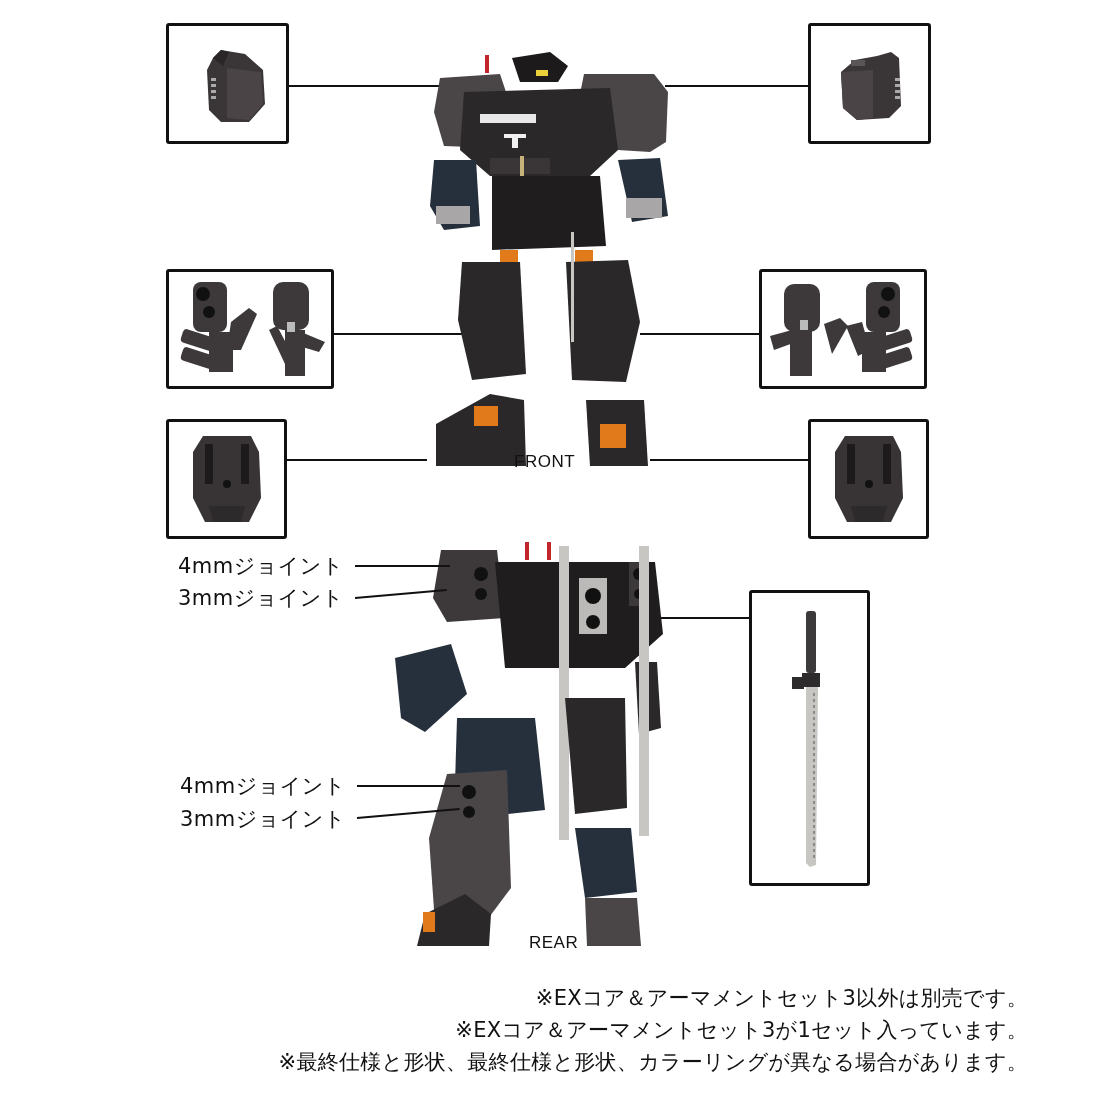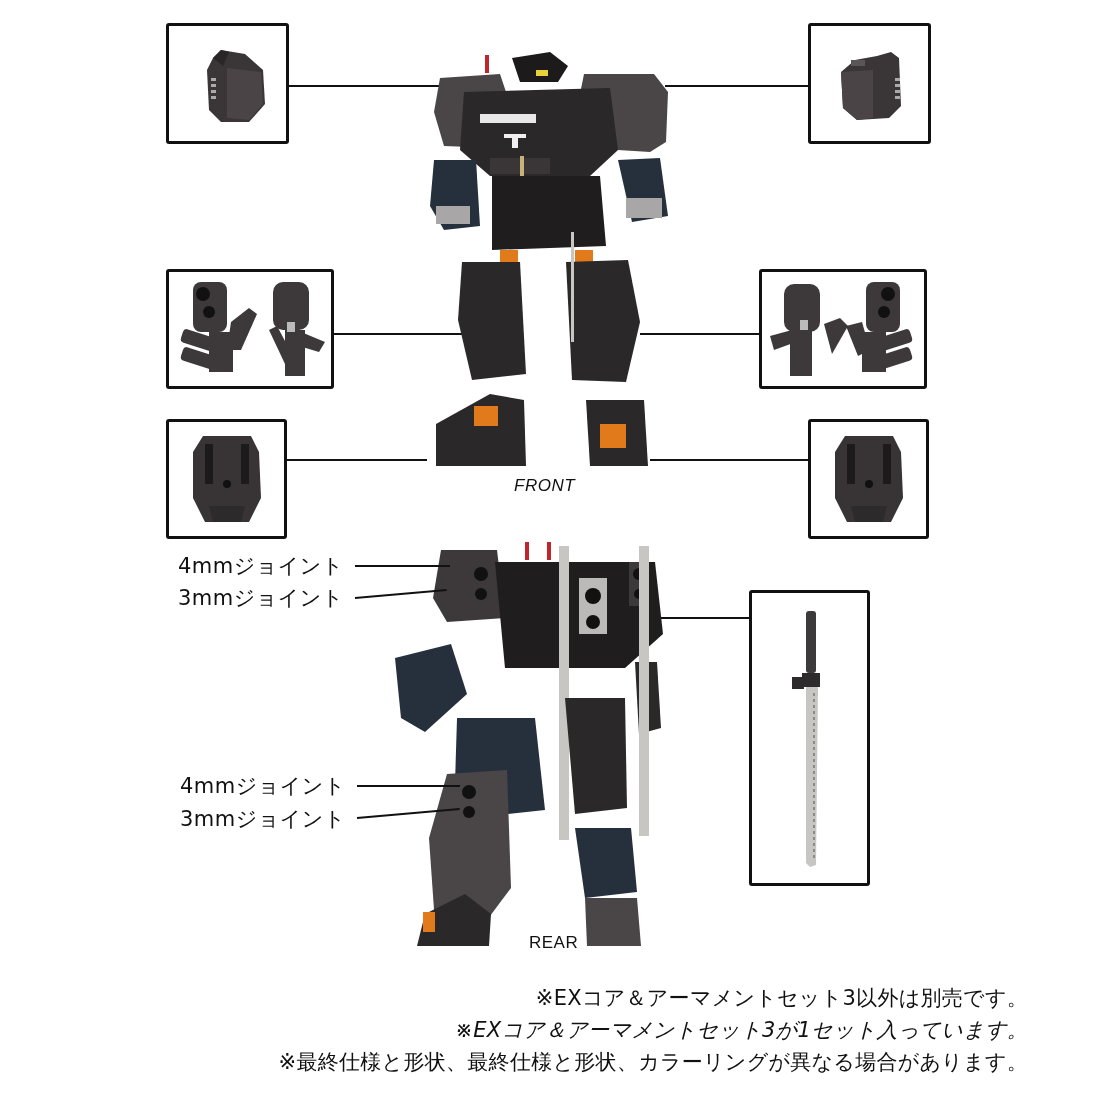--- a/index.html
+++ b/index.html
@@ -140,21 +140,21 @@
     <rect x="175" y="220" width="18" height="16" fill="#e07a1a"></rect>
     <polygon points="62,232 120,232 126,344 72,350 58,290" fill="#2b2829"></polygon>
     <polygon points="166,232 228,230 240,292 226,352 172,350" fill="#2b2829"></polygon>
     <rect x="171" y="202" width="3" height="110" fill="#c8c6c2"></rect>
     <polygon points="36,394 90,364 124,370 126,436 36,436" fill="#2b2829"></polygon>
     <rect x="74" y="376" width="24" height="20" fill="#e07a1a"></rect>
     <polygon points="186,370 244,370 248,436 190,436" fill="#2b2829"></polygon>
     <rect x="200" y="394" width="26" height="24" fill="#e07a1a"></rect>
   </svg>
 </div>
-<div class="view-label" style="left:514px;top:476px;font-style:italic;">FRONT</div>
+<div class="view-label" style="left:514px;top:452px;">FRONT</div>
 
 <div class="abs" style="left:395px;top:538px;width:300px;height:410px;">
   <svg width="300" height="410" viewBox="0 0 300 410">
     <rect x="130" y="4" width="4" height="18" fill="#c0262b"></rect>
     <rect x="152" y="4" width="4" height="18" fill="#c0262b"></rect>
     <polygon points="46,12 102,12 110,80 52,84 38,60" fill="#3d393a"></polygon>
     <circle cx="86" cy="36" r="7" fill="#111"></circle>
       <circle cx="86" cy="56" r="6" fill="#111"></circle>
     <polygon points="100,24 260,24 268,96 230,130 110,130" fill="#1f1d1e"></polygon>
     <rect x="184" y="40" width="28" height="56" fill="#bcbab8"></rect>
@@ -184,14 +184,14 @@
 <div class="line" style="left:355px;top:565px;width:95px;"></div>
 <div class="label" style="left:178px;top:584px;">3mmジョイント</div>
 <div class="line" style="left:355px;top:597px;width:92px;transform:rotate(-5deg);"></div>
 
 <div class="label" style="left:180px;top:772px;">4mmジョイント</div>
 <div class="line" style="left:357px;top:785px;width:103px;"></div>
 <div class="label" style="left:180px;top:805px;">3mmジョイント</div>
 <div class="line" style="left:357px;top:817px;width:103px;transform:rotate(-5deg);"></div>
 
 <div class="note" style="top:984px;">※EXコア＆アーマメントセット3以外は別売です。</div>
-<div class="note" style="top:1016px;font-style:italic;">※EXコア＆アーマメントセット3が1セット入っています。</div>
+<div class="note" style="top:1016px;">※EXコア＆アーマメントセット3が1セット入っています。</div>
 <div class="note" style="top:1048px;">※最終仕様と形状、最終仕様と形状、カラーリングが異なる場合があります。</div>
 
 </body></html>

